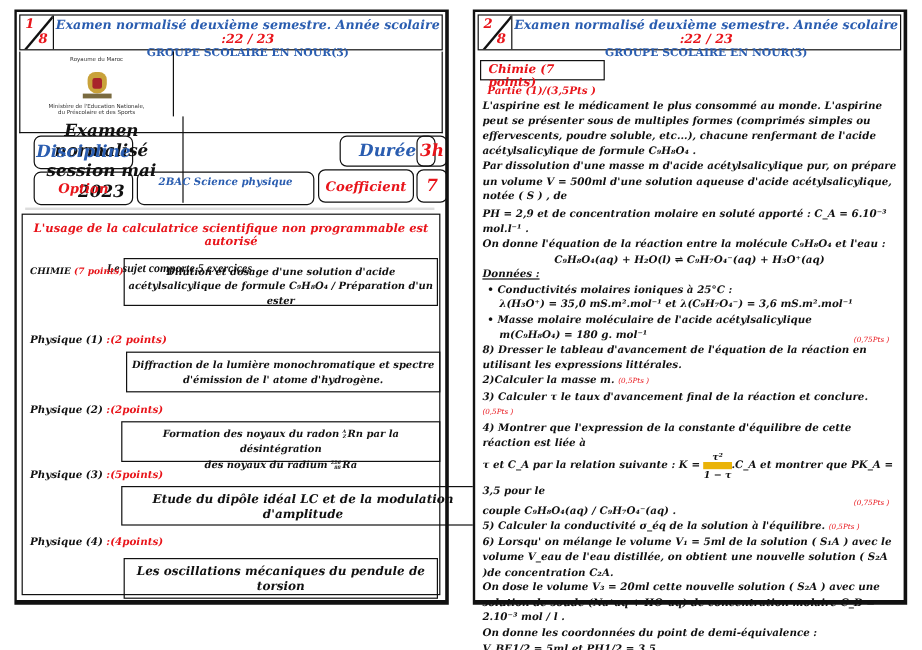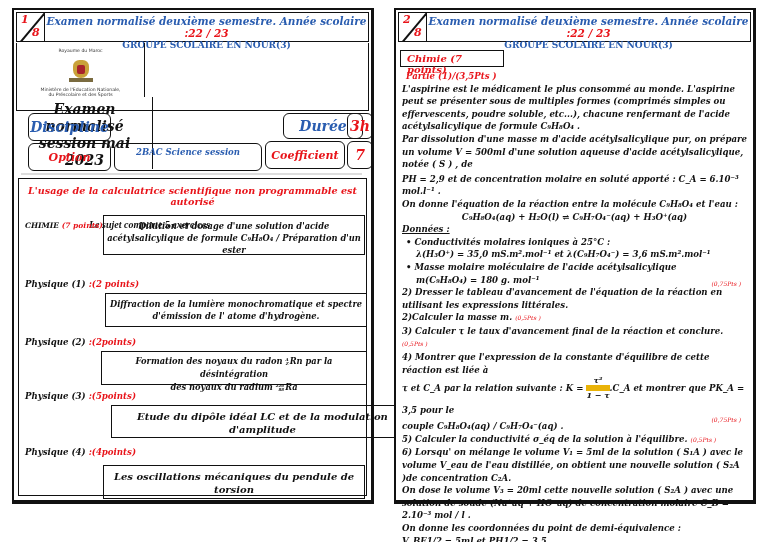--- a/index.html
+++ b/index.html
@@ -100,21 +100,21 @@
         <div class="bar"></div>
       </div>
     </div>
   </div>
 
   <div class="info-grid">
     <div class="cell blue" style="left:10px;top:0;width:83px;height:28px;">Discipline</div>
     <div class="cell blue" style="left:247px;top:0;width:80px;height:26px;margin-left:18px;">Durée</div>
     <div class="cell red" style="left:329px;top:0;width:26px;height:26px;">3h</div>
     <div class="cell red" style="left:10px;top:30px;width:83px;height:28px;font-size:11px;">Option</div>
-    <div class="cell blue" style="left:96px;top:30px;width:148px;height:28px;font-size:8.5px;align-items:flex-start;padding-top:3px;">2BAC Science session</div>
+    <div class="cell blue" style="left:96px;top:30px;width:148px;height:28px;font-size:8.5px;align-items:flex-start;padding-top:3px;">2BAC Science physique</div>
     <div class="cell red" style="left:247px;top:28px;width:80px;height:28px;font-size:11px;">Coefficient</div>
     <div class="cell red" style="left:329px;top:28px;width:26px;height:28px;">7</div>
   </div>
 
   <div class="instr">
     <div class="calc">L'usage de la calculatrice scientifique non programmable est autorisé</div>
     <div class="nbex">Le sujet comporte 5 exercices</div>
 
     <div class="sec" style="top:42px;font-size:7.5px;"><span>CHIMIE </span><span class="pts">(7 points)</span></div>
     <div class="topic" style="left:84px;top:36px;width:262px;height:40px;text-align:center;">Dilution et dosage d'une solution d'acide acétylsalicylique de formule C₉H₈O₄   / Préparation d'un ester</div>
@@ -122,21 +122,21 @@
     <div class="sec" style="top:100px;"><span>Physique (1) </span><span class="pts">:(2 points)</span></div>
     <div class="topic" style="left:86px;top:114px;width:262px;height:34px;">Diffraction de la lumière monochromatique et spectre d'émission de l' atome d'hydrogène.</div>
 
     <div class="sec" style="top:158px;"><span>Physique (2)  </span><span class="pts">:(2points)</span></div>
     <div class="topic" style="left:82px;top:172px;width:266px;height:34px;line-height:13px;padding-top:3px;">
       <span>Formation  des noyaux du radon </span><span class="nuc"><span>A</span><br><span>Z</span></span><span>Rn</span><span> par la  désintégration</span><br>
       <span>des noyaux du radium </span><span class="nuc"><span>226</span><br><span>88</span></span><span>Ra</span>
     </div>
 
     <div class="sec" style="top:212px;"><span>Physique (3) </span><span class="pts">:(5points)</span></div>
-    <div class="topic big" style="left:92px;top:226px;width:303px;height:33px;">Etude du  dipôle idéal  LC  et de la modulation d'amplitude</div>
+    <div class="topic big" style="left:82px;top:226px;width:303px;height:33px;">Etude du  dipôle idéal  LC  et de la modulation d'amplitude</div>
 
     <div class="sec" style="top:268px;"><span>Physique (4) </span><span class="pts">:(4points)</span></div>
     <div class="topic big" style="left:84px;top:286px;width:262px;height:34px;">Les oscillations mécaniques du pendule de torsion</div>
   </div>
 </div>
 
 <div class="page" id="page2">
   <div class="header">
     <div class="pagenum">
       <div class="diag"></div>
@@ -156,21 +156,21 @@
     <p> L'aspirine est le médicament le plus consommé au monde. L'aspirine peut se présenter sous de multiples formes (comprimés simples ou effervescents, poudre soluble, etc...), chacune renfermant de l'acide acétylsalicylique de formule C₉H₈O₄ .</p>
     <p>Par dissolution d'une masse m d'acide acétylsalicylique pur, on prépare un volume V = 500ml  d'une solution aqueuse d'acide acétylsalicylique, notée ( S ) , de</p>
     <p style="margin-top:2px;">PH = 2,9  et  de concentration molaire en soluté apporté : C_A = 6.10⁻³ mol.l⁻¹ .</p>
     <p>On donne l'équation de la réaction entre la molécule C₉H₈O₄ et l'eau :</p>
     <p class="eq">C₉H₈O₄(aq) + H₂O(l) ⇌ C₉H₇O₄⁻(aq) + H₃O⁺(aq)</p>
     <p class="underline">Données :</p>
     <p class="bullet">• <span>Conductivités molaires ioniques à 25°C :</span></p>
     <p class="indent">λ(H₃O⁺) = 35,0 mS.m².mol⁻¹ et λ(C₉H₇O₄⁻) = 3,6 mS.m².mol⁻¹</p>
     <p class="bullet">• <span>Masse molaire moléculaire de l'acide acétylsalicylique</span></p>
     <p class="indent" style="position:relative;"><span>m(C₉H₈O₄) = 180 g. mol⁻¹</span><span class="rmark" style="top:4px;">(0,75Pts )</span></p>
-    <p>2)  Dresser le tableau d'avancement de l'équation de la réaction en utilisant les expressions littérales.</p>
+    <p>8)  Dresser le tableau d'avancement de l'équation de la réaction en utilisant les expressions littérales.</p>
     <p><span>2)Calculer la masse m.</span> <span class="marks">(0,5Pts )</span></p>
     <p><span>3)  Calculer  τ  le taux d'avancement final de la réaction et conclure.</span> <span class="marks">(0,5Pts )</span></p>
     <p>4) Montrer que l'expression de la constante d'équilibre de cette réaction est liée à</p>
     <p style="line-height:20px;"><span>τ  et C_A  par la relation suivante : K = </span><span class="frac"><span class="num" style="display:block;">τ²</span><span style="display:block;">1 − τ</span></span><span>.C_A  et montrer que  PK_A = 3,5  pour le</span></p>
     <p style="position:relative;"><span>couple  C₉H₈O₄(aq) / C₉H₇O₄⁻(aq) .</span><span class="rmark" style="top:-6px;">(0,75Pts )</span></p>
     <p><span>5) Calculer la conductivité σ_éq de la solution à l'équilibre.</span> <span class="marks">(0,5Pts )</span></p>
     <p>6) Lorsqu' on mélange le volume V₁ = 5ml  de la solution ( S₁A ) avec le volume V_eau de l'eau distillée, on obtient une nouvelle solution  ( S₂A )de concentration C₂A.</p>
     <p>On dose le volume V₃ = 20ml   cette nouvelle solution ( S₂A )  avec une solution de soude (Na⁺aq + HO⁻aq) de concentration molaire C_B = 2.10⁻³ mol / l .</p>
     <p>On donne les coordonnées du point de demi-équivalence :</p>
     <p>V_BE1/2 = 5ml  et  PH1/2 = 3,5 .</p>

